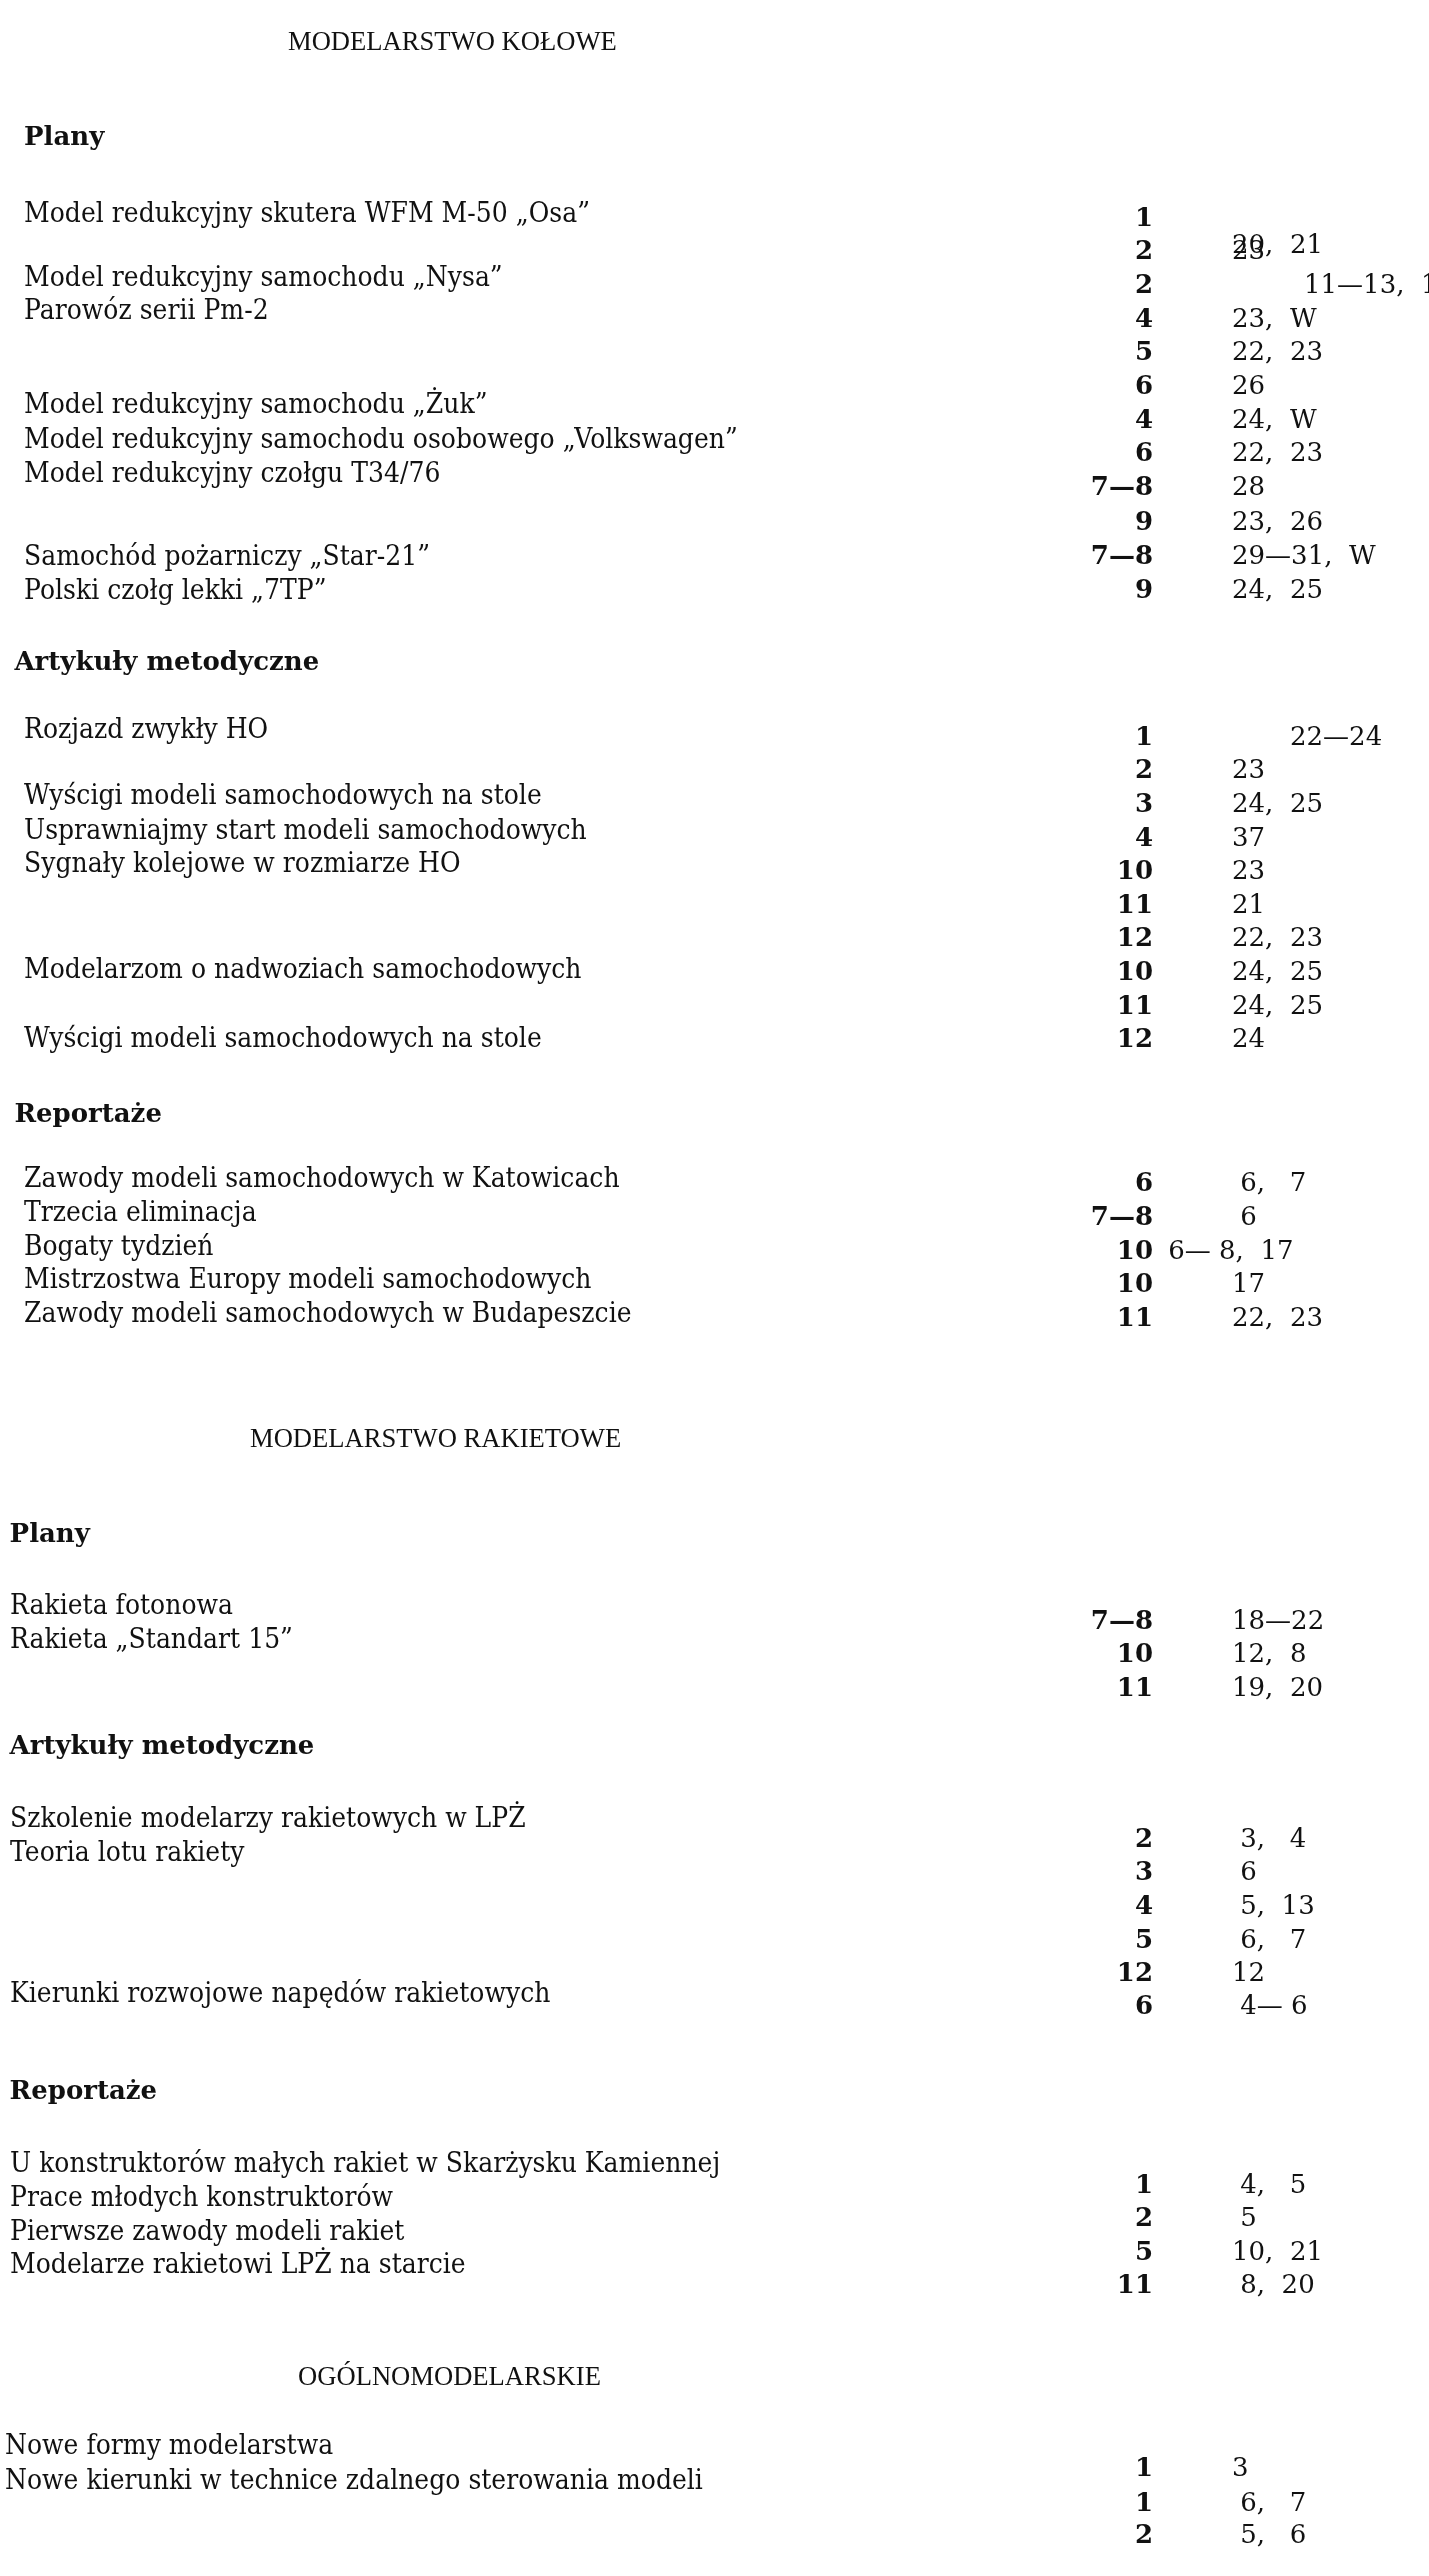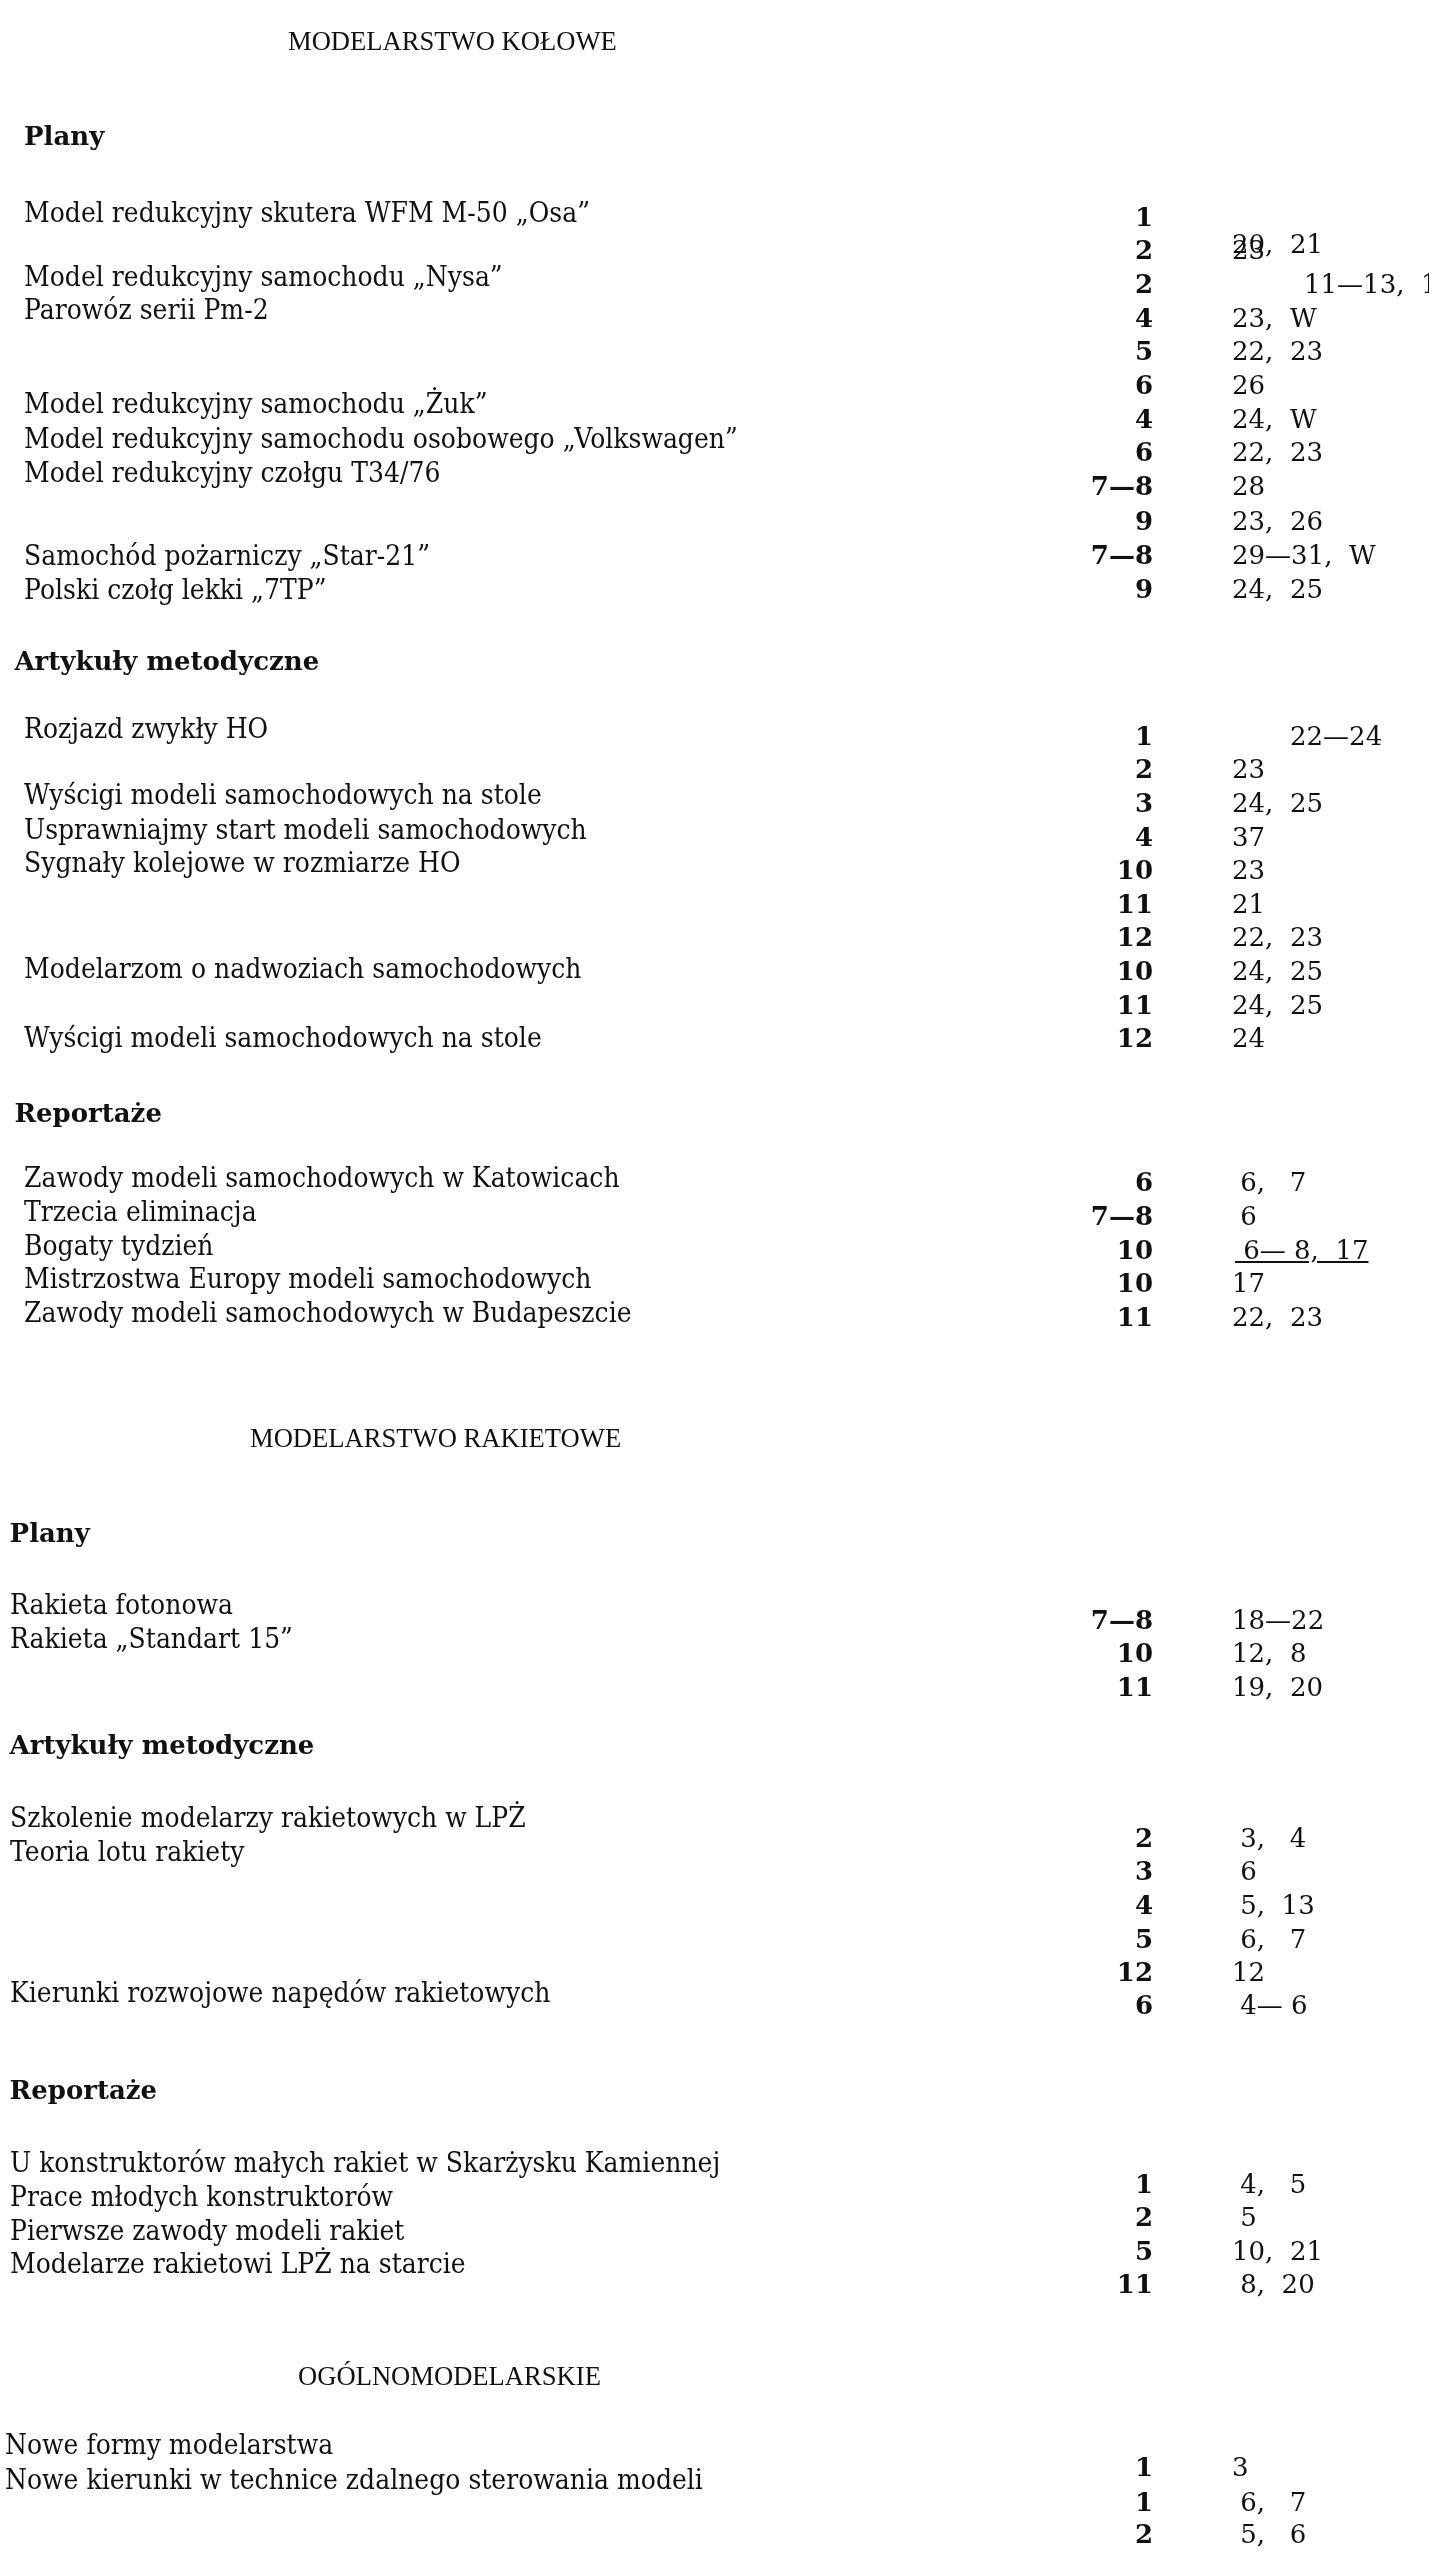--- a/index.html
+++ b/index.html
@@ -96,21 +96,21 @@
     <div class="pages" style="left: 1232px; top: 1023px;">24</div>
     <div class="sub-head" style="left: 14.4px; top: 1098px;">Reportaże</div>
     <div class="entry-title" style="left: 24px; top: 1162px;">Zawody modeli samochodowych w Katowicach</div>
     <div class="issue" style="left: 1067px; top: 1167px;">6</div>
     <div class="pages" style="left: 1232px; top: 1167px;"> 6,   7</div>
     <div class="entry-title" style="left: 24px; top: 1196px;">Trzecia eliminacja</div>
     <div class="issue" style="left: 1067px; top: 1201px;">7—8</div>
     <div class="pages" style="left: 1232px; top: 1201px;"> 6</div>
     <div class="entry-title" style="left: 24px; top: 1230px;">Bogaty tydzień</div>
     <div class="issue" style="left: 1067px; top: 1235px;">10</div>
-    <div class="pages" style="left: 1235px; top: 1235px; text-decoration: underline;"> 6— 8,  17</div>
+    <div class="pages" style="left: 1160px; top: 1235px;"> 6— 8,  17</div>
     <div class="entry-title" style="left: 24px; top: 1263px;">Mistrzostwa Europy modeli samochodowych</div>
     <div class="issue" style="left: 1067px; top: 1268px;">10</div>
     <div class="pages" style="left: 1232px; top: 1268px;">17</div>
     <div class="entry-title" style="left: 24px; top: 1297px;">Zawody modeli samochodowych w Budapeszcie</div>
     <div class="issue" style="left: 1067px; top: 1302px;">11</div>
     <div class="pages" style="left: 1232px; top: 1302px;">22,  23</div>
     <div class="sec-title" style="left: 250px; top: 1422px;">MODELARSTWO RAKIETOWE</div>
     <div class="sub-head" style="left: 9.6px; top: 1518px;">Plany</div>
     <div class="entry-title" style="left: 9.6px; top: 1589px;">Rakieta fotonowa</div>
     <div class="issue" style="left: 1067px; top: 1605px;">7—8</div>

